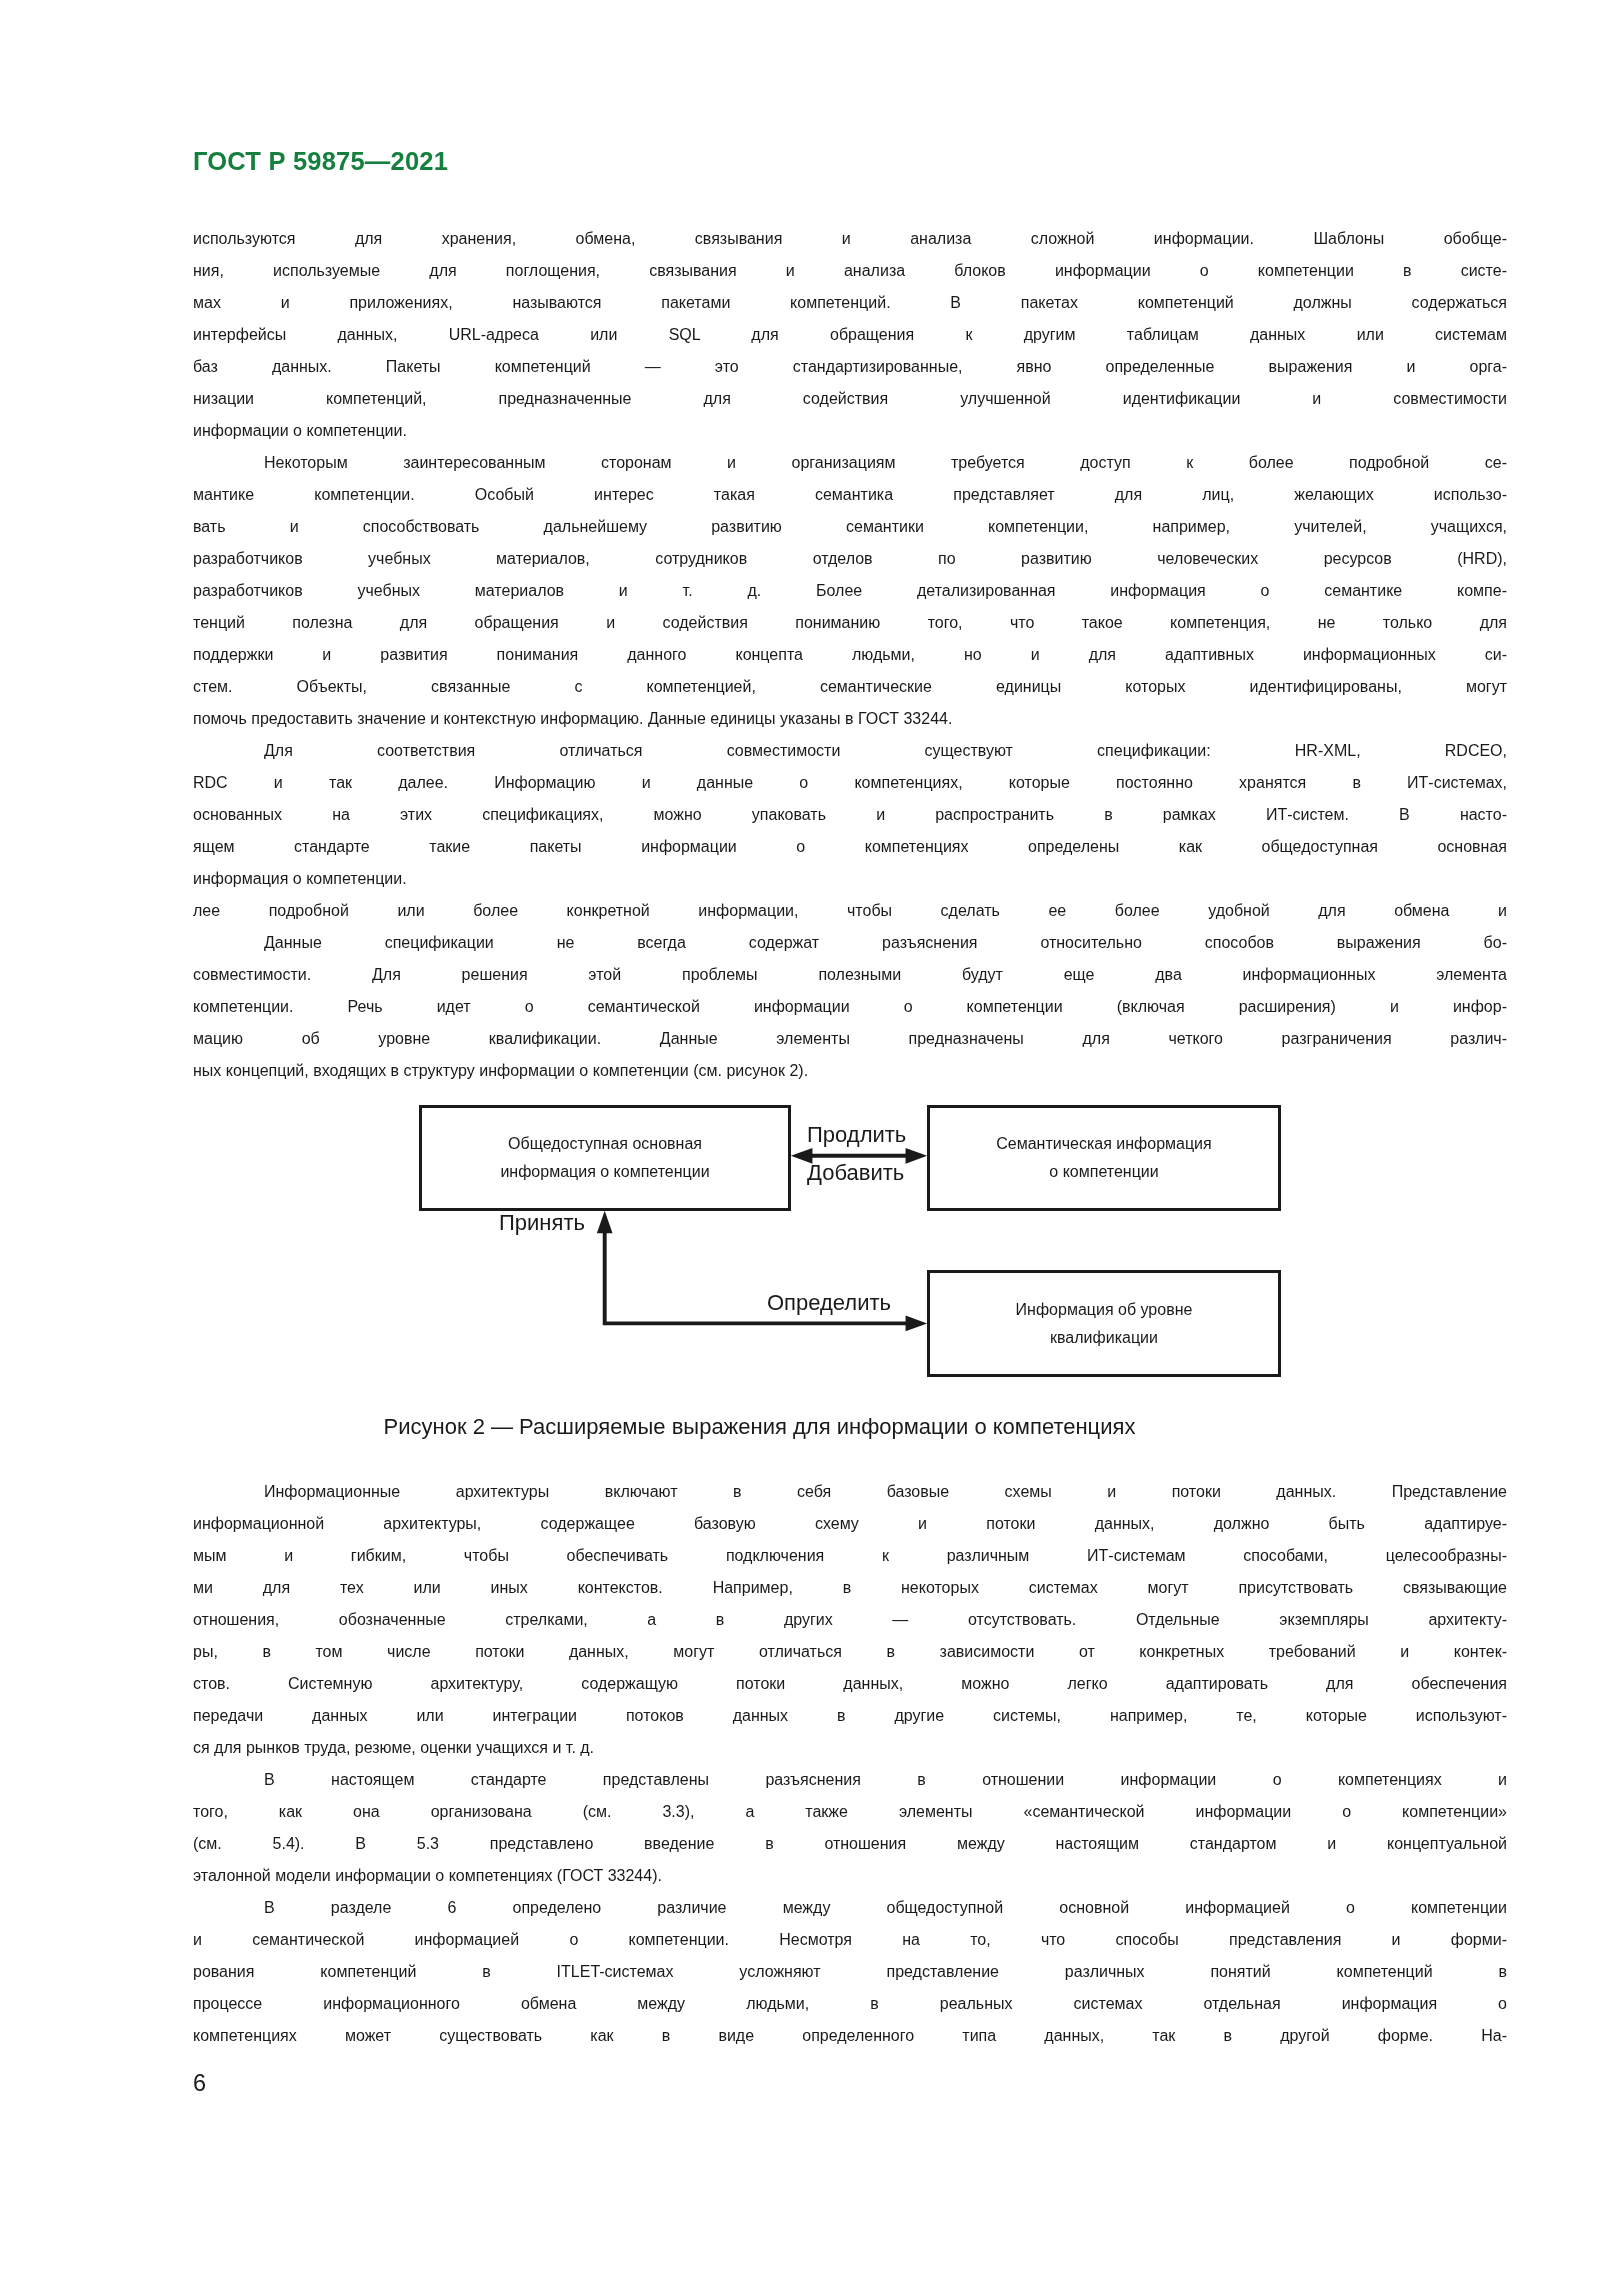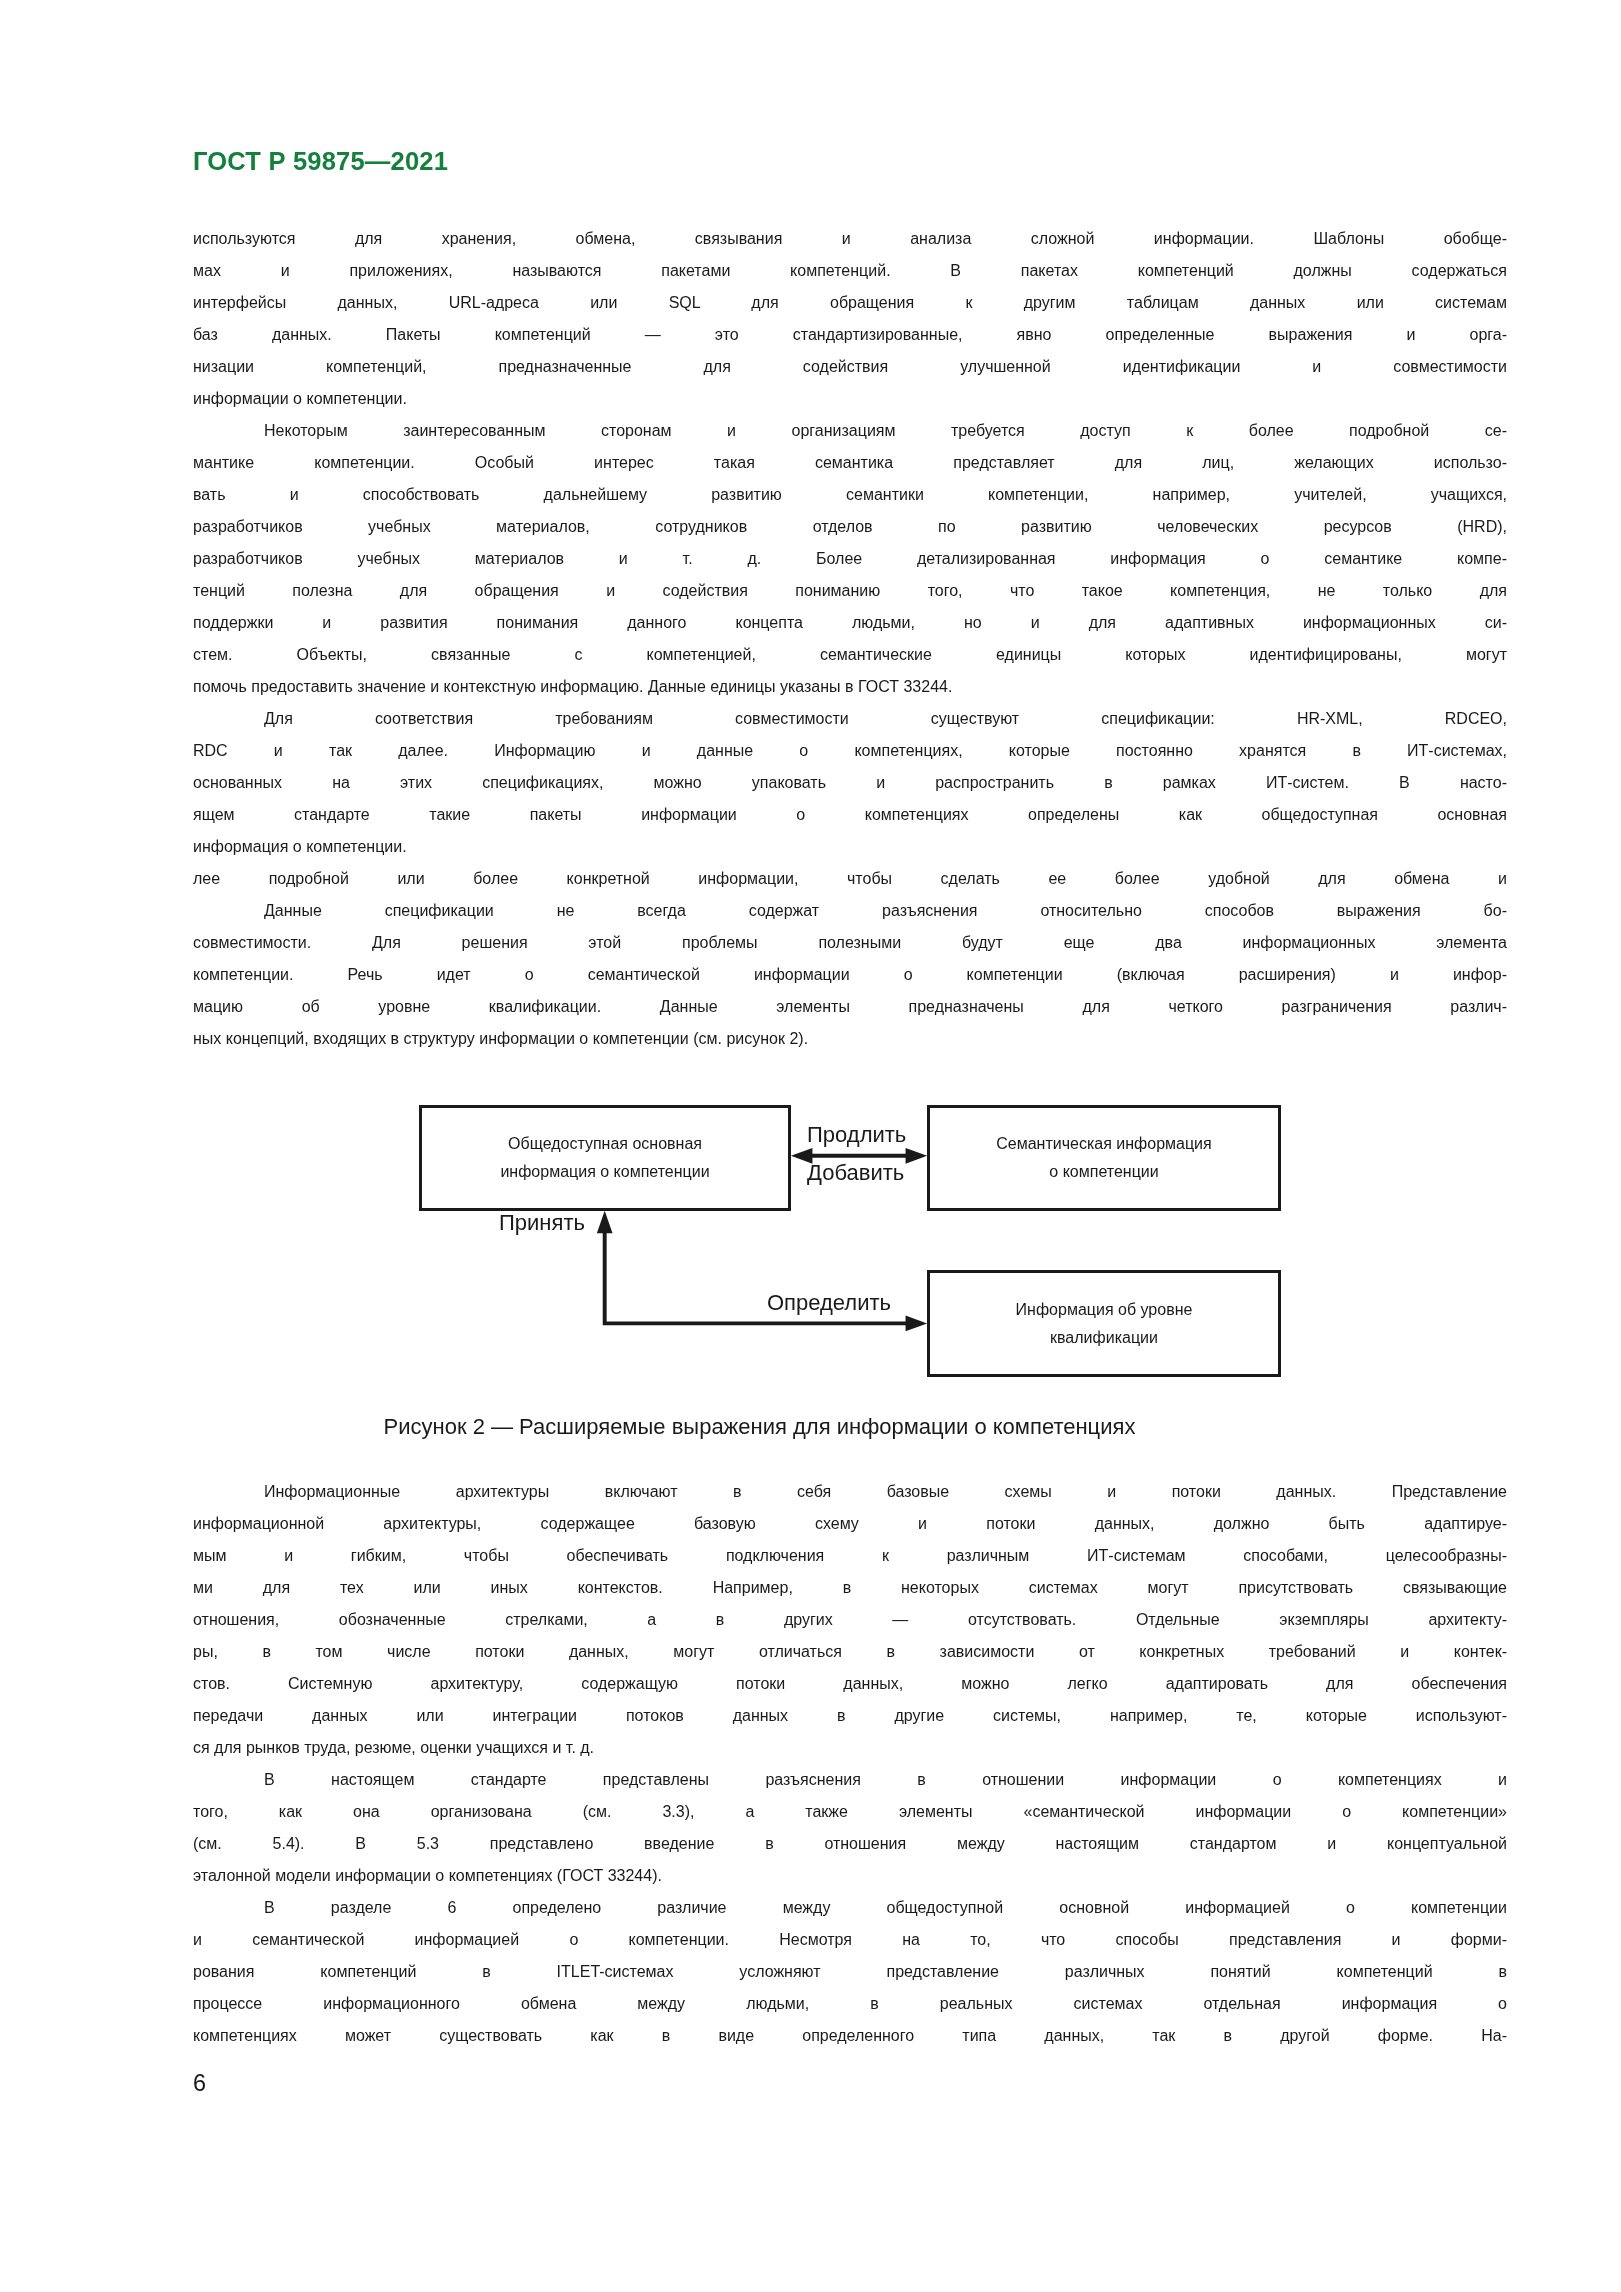--- a/index.html
+++ b/index.html
@@ -19,39 +19,40 @@
   svg.arrows { position: absolute; left: 0; top: 0; }
 </style>
 </head>
 <body>
 
 <div class="header">ГОСТ Р 59875—2021</div>
 
 <div class="block" id="top-block" style="top: 223px;">
     <div>
       <div class="line">используются для хранения, обмена, связывания и анализа сложной информации. Шаблоны обобще-</div>
+      <div class="line">ния, используемые для поглощения, связывания и анализа блоков информации о компетенции в систе-</div>
       <div class="line">мах и приложениях, называются пакетами компетенций. В пакетах компетенций должны содержаться</div>
       <div class="line">интерфейсы данных, URL-адреса или SQL для обращения к другим таблицам данных или системам</div>
       <div class="line">баз данных. Пакеты компетенций — это стандартизированные, явно определенные выражения и орга-</div>
       <div class="line">низации компетенций, предназначенные для содействия улучшенной идентификации и совместимости</div>
       <div class="line last">информации о компетенции.</div>
     </div>
     <div>
       <div class="line indent">Некоторым заинтересованным сторонам и организациям требуется доступ к более подробной се-</div>
       <div class="line">мантике компетенции. Особый интерес такая семантика представляет для лиц, желающих использо-</div>
       <div class="line">вать и способствовать дальнейшему развитию семантики компетенции, например, учителей, учащихся,</div>
       <div class="line">разработчиков учебных материалов, сотрудников отделов по развитию человеческих ресурсов (HRD),</div>
       <div class="line">разработчиков учебных материалов и т. д. Более детализированная информация о семантике компе-</div>
       <div class="line">тенций полезна для обращения и содействия пониманию того, что такое компетенция, не только для</div>
       <div class="line">поддержки и развития понимания данного концепта людьми, но и для адаптивных информационных си-</div>
       <div class="line">стем. Объекты, связанные с компетенцией, семантические единицы которых идентифицированы, могут</div>
       <div class="line last">помочь предоставить значение и контекстную информацию. Данные единицы указаны в ГОСТ 33244.</div>
     </div>
     <div>
-      <div class="line indent">Для соответствия требованиям совместимости существуют спецификации: HR-XML, RDCEO,</div>
+      <div class="line indent">Для соответствия отличаться совместимости существуют спецификации: HR-XML, RDCEO,</div>
       <div class="line">RDC и так далее. Информацию и данные о компетенциях, которые постоянно хранятся в ИТ-системах,</div>
       <div class="line">основанных на этих спецификациях, можно упаковать и распространить в рамках ИТ-систем. В насто-</div>
       <div class="line">ящем стандарте такие пакеты информации о компетенциях определены как общедоступная основная</div>
       <div class="line last">информация о компетенции.</div>
     </div>
     <div>
       <div class="line">лее подробной или более конкретной информации, чтобы сделать ее более удобной для обмена и</div>
       <div class="line indent">Данные спецификации не всегда содержат разъяснения относительно способов выражения бо-</div>
       <div class="line">совместимости. Для решения этой проблемы полезными будут еще два информационных элемента</div>
       <div class="line">компетенции. Речь идет о семантической информации о компетенции (включая расширения) и инфор-</div>

